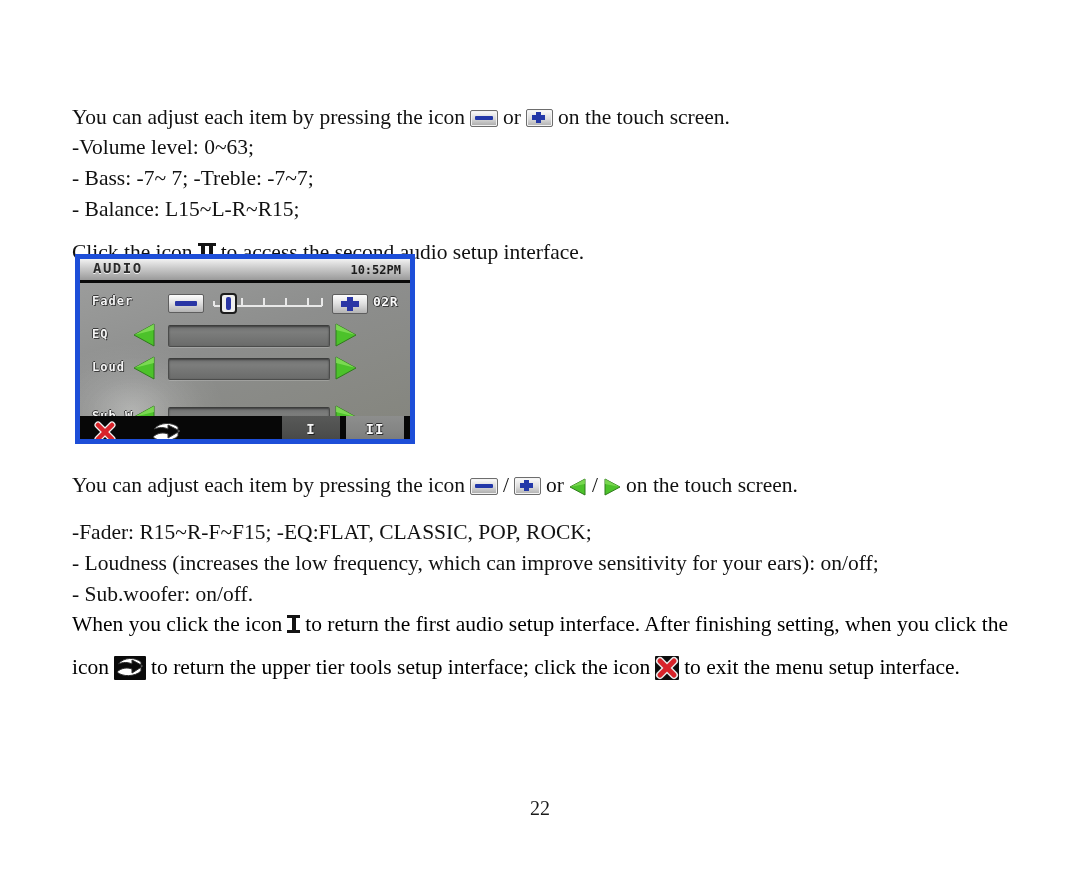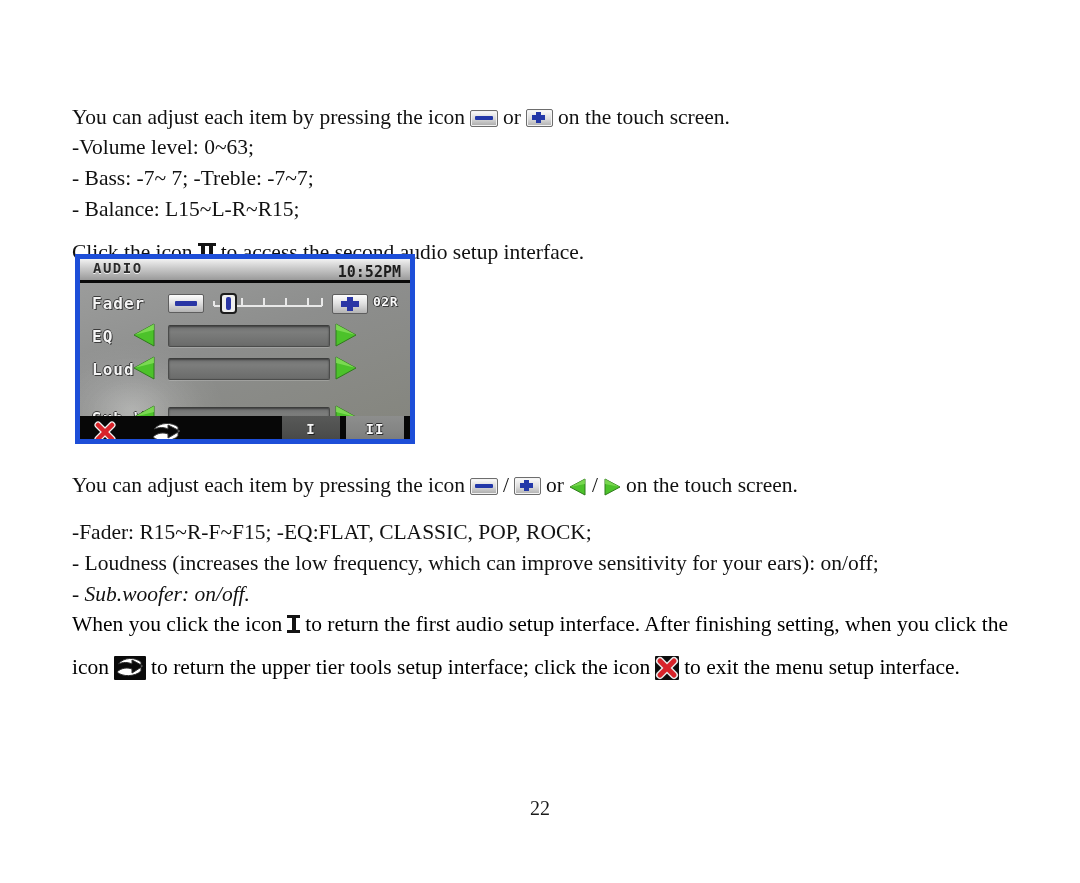--- a/index.html
+++ b/index.html
@@ -171,21 +171,21 @@
     font-size: 14px;
     font-weight: bold;
     letter-spacing: 1.5px;
     color: #2a2a2a;
     text-shadow: 0 1px 0 #efefef;
   }
   .dev-time {
     position: absolute;
     right: 9px; top: 4px;
     font-family: "DejaVu Sans Mono", monospace;
-    font-size: 15px;
+    font-size: 12px;
     font-weight: bold;
     letter-spacing: 0px;
     color: #1c1c1c;
   }
 
   .dev-screen {
     position: relative;
     height: 133px;
     background:
       radial-gradient(ellipse 150px 110px at 52px 128px, rgba(255,255,255,0.16) 0%, rgba(255,255,255,0.055) 38%, rgba(255,255,255,0) 62%),
@@ -202,21 +202,21 @@
   .dev-row.r1 { top: 2px; }
   .dev-row.r2 { top: 35px; }
   .dev-row.r3 { top: 68px; }
   .dev-row.r4 { top: 117px; }
 
   .dev-label {
     position: absolute;
     left: 12px;
     top: 9px;
     font-family: "DejaVu Sans Mono", monospace;
-    font-size: 16px;
+    font-size: 12px;
     font-weight: bold;
     letter-spacing: 1px;
     color: #f4f4f4;
     text-shadow: 1px 1px 0 #3b3b3b, -1px 0 0 #3b3b3b, 0 -1px 0 #3b3b3b;
   }
 
   
   .dev-minus-btn {
     position: absolute;
     left: 88px; top: 9px;
@@ -341,21 +341,21 @@
   
   .doc-lower {
     position: absolute;
     left: 72px;
     top: 472px;
     width: 944px;
   }
   .line-adjust2 { margin-bottom: 0; }
   .line-fader { margin-top: 20px; }
   .line-loud { margin-top: 4px; }
-  .line-sub { margin-top: 4px; font-style: italic; }
+  .line-sub { margin-top: 4px; }
 
   .para-justify {
     font-size: 21.5px;
     line-height: 36px;
     text-align: justify;
     text-align-last: justify;
     margin: 0;
   }
   .doc-final {
     position: absolute;

